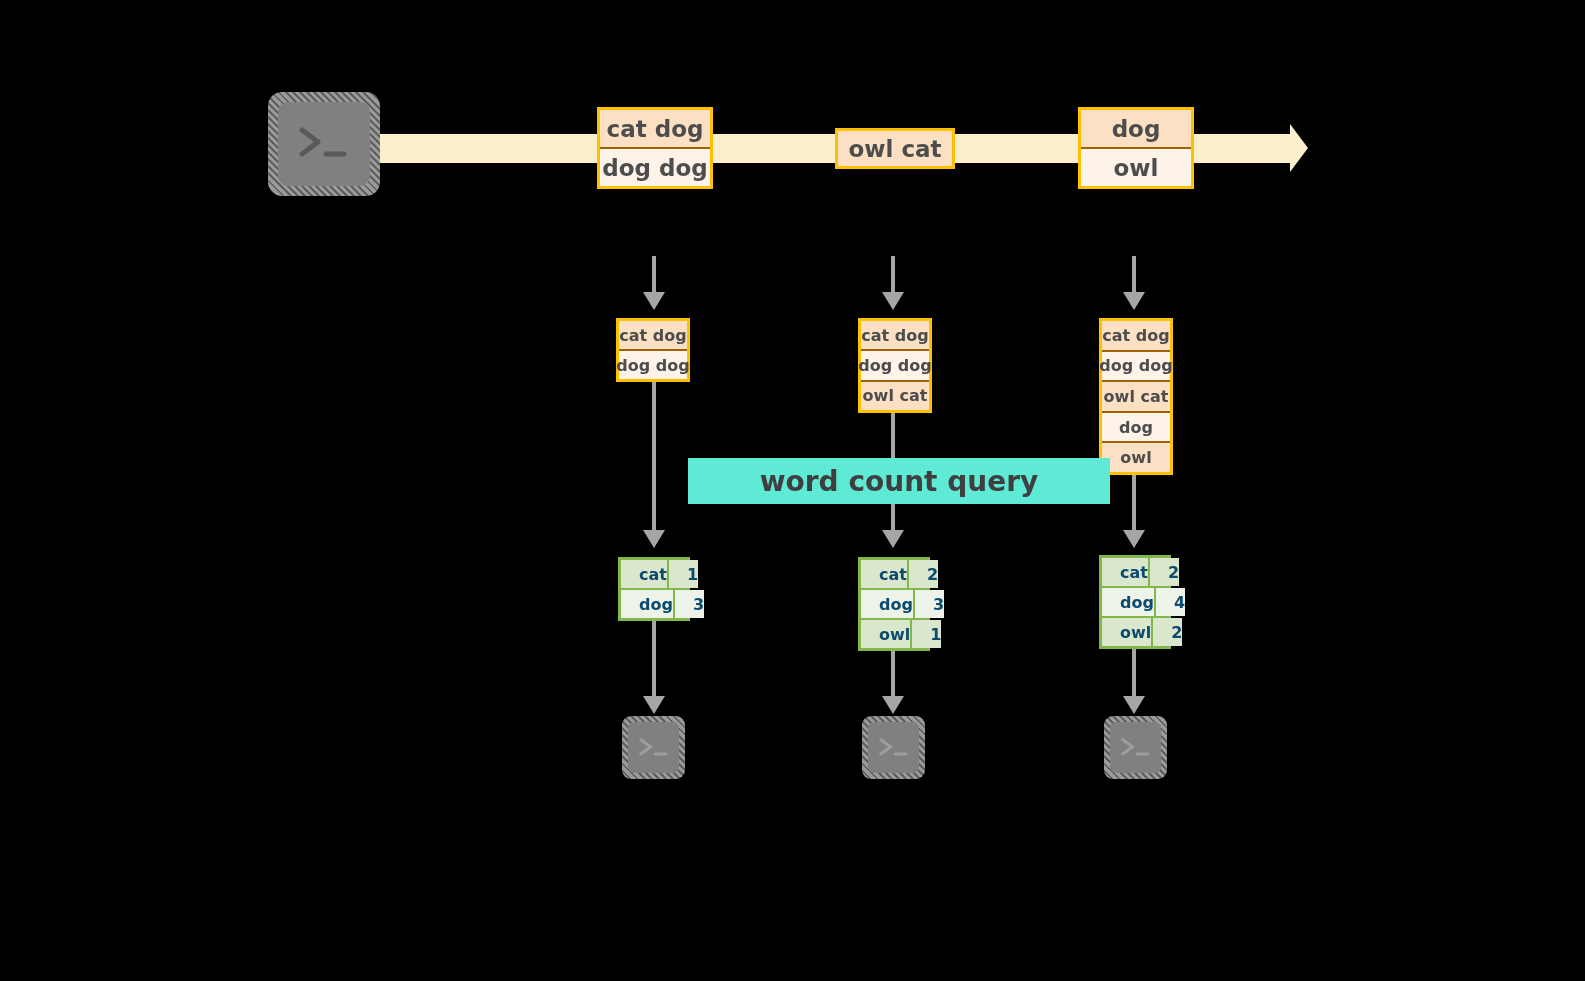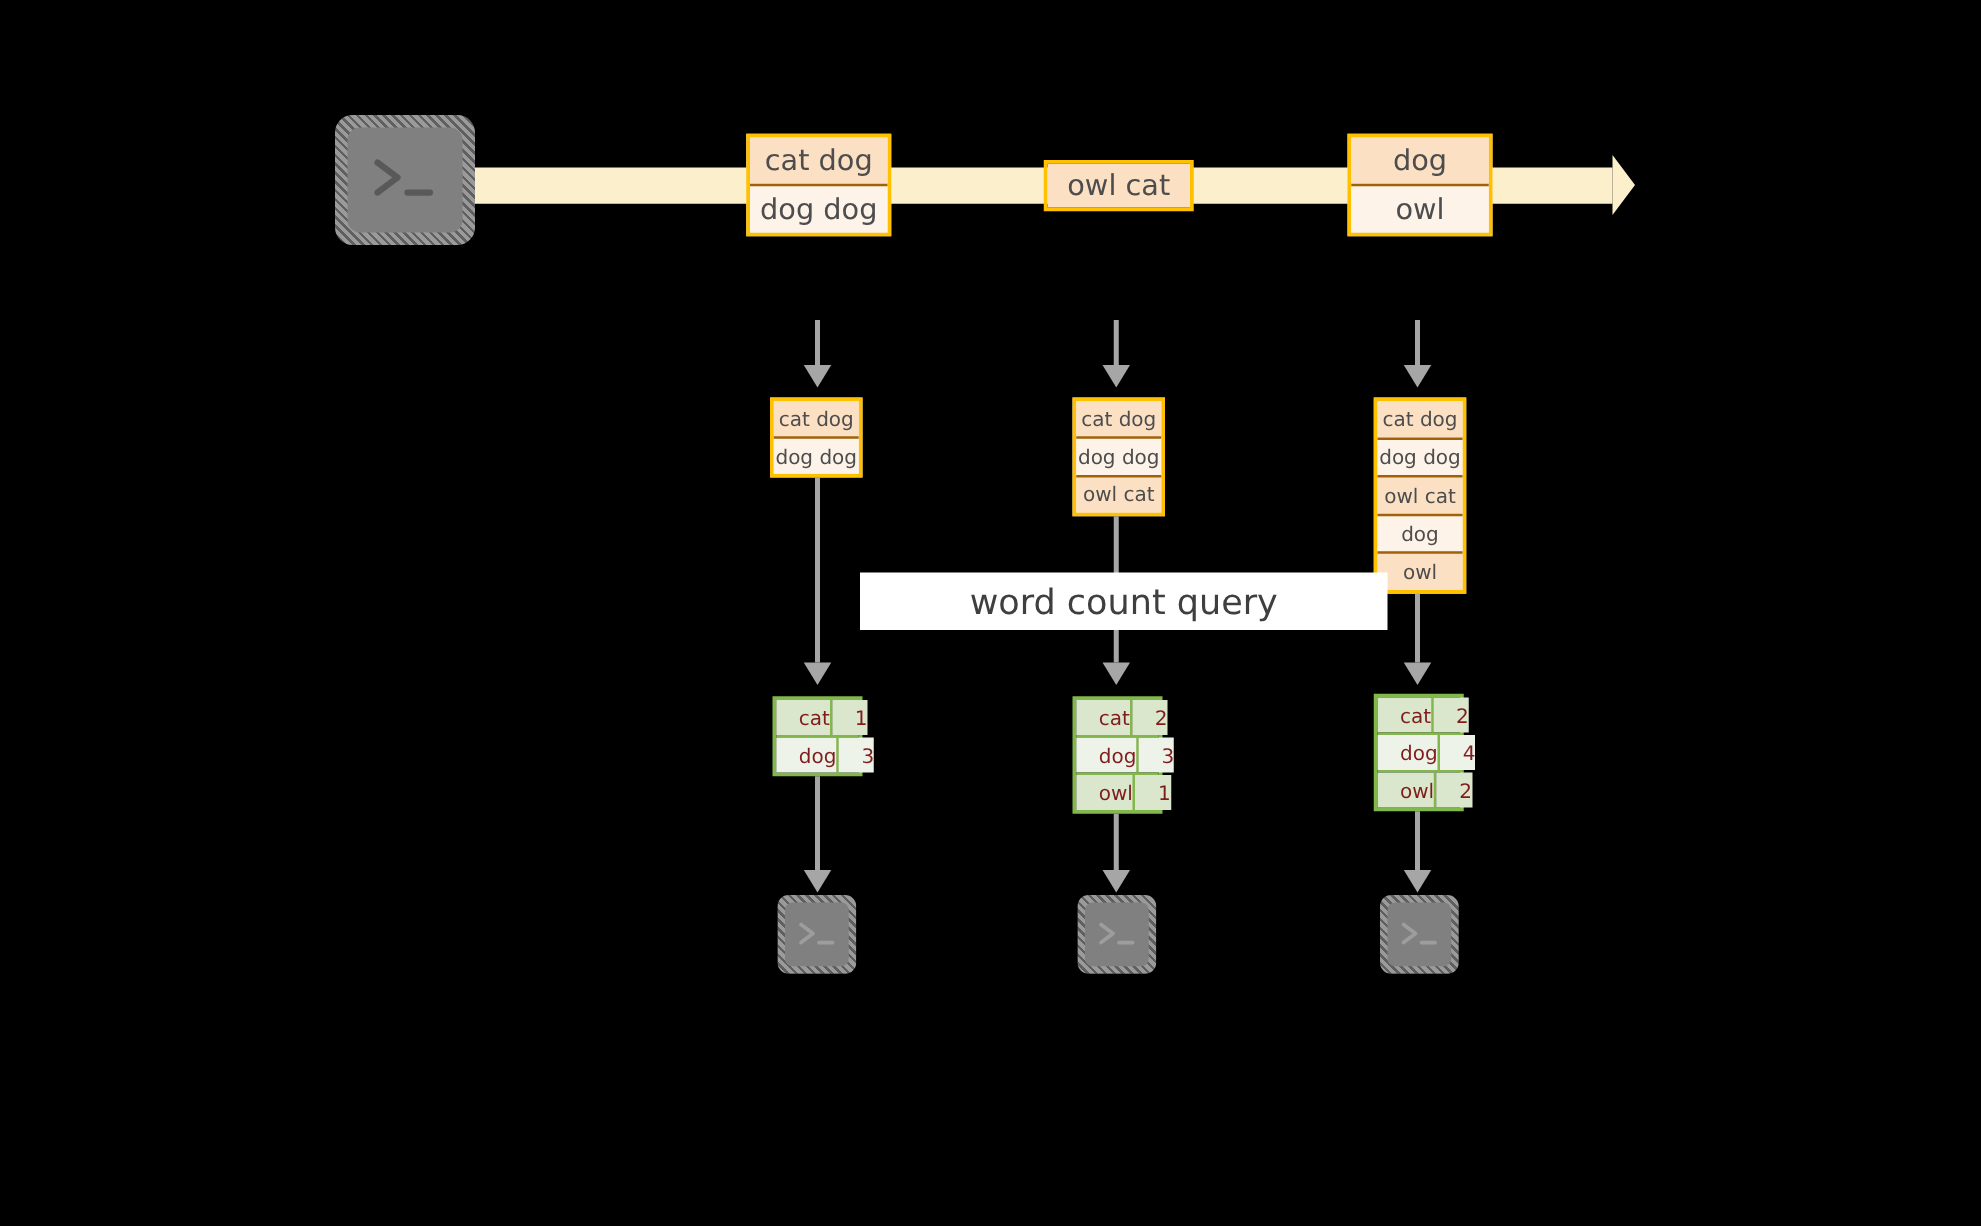--- a/index.html
+++ b/index.html
@@ -14,20 +14,21 @@
     position: relative;
     overflow: hidden;
     font-family: "DejaVu Sans", "Liberation Sans", sans-serif;
     color: #4d4d4d;
   }
   #stage {
     position: absolute;
     left: 0; top: 0;
     width: 1585px;
     height: 728px;
+    font-weight: bold;
   }
 
   
   .term {
     position: absolute;
     box-sizing: border-box;
     background: #808080;
     border-radius: 14px;
     background-image:
       repeating-linear-gradient(45deg,
@@ -104,21 +105,21 @@
     flex: 1 1 0;
     display: flex;
     box-sizing: border-box;
   }
   .gbox .grow + .grow { border-top: 2px solid #82b74b; }
   .gbox .gk, .gbox .gv {
     box-sizing: border-box;
     display: flex;
     align-items: center;
     justify-content: center;
-    color: #7f1d1d;
+    color: #0c4a6e;
     white-space: nowrap;
     padding-left: 18px;
   }
   .gbox .gk { flex: 0 0 58%; border-right: 2px solid #82b74b; }
   .gbox .gv { flex: 1 1 auto; }
   .gbox .grow.dark  .gk, .gbox .grow.dark  .gv { background: #dbe7cd; }
   .gbox .grow.light .gk, .gbox .grow.light .gv { background: #eef3e9; }
 
   
   .gline {
@@ -136,21 +137,21 @@
     position: absolute;
     width: 0; height: 0;
     border-left: 11px solid transparent;
     border-right: 11px solid transparent;
     border-top: 18px solid #a6a6a6;
   }
 
   
   .qband {
     position: absolute;
-    background: #ffffff;
+    background: #5eead4;
     display: flex;
     align-items: center;
     justify-content: center;
   }
   .qband .qlabel {
     font-size: 28px;
     color: #3f3f3f;
     white-space: nowrap;
   }
 </style>

